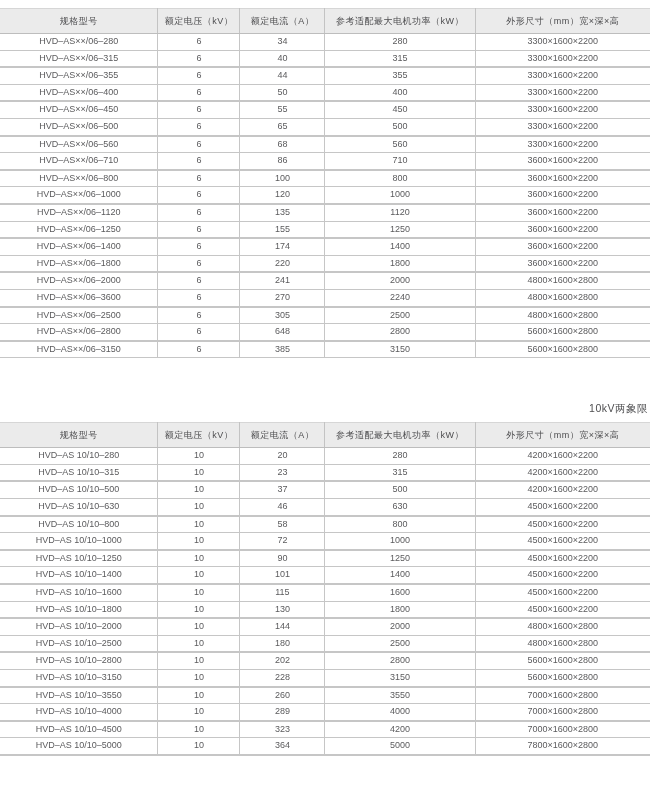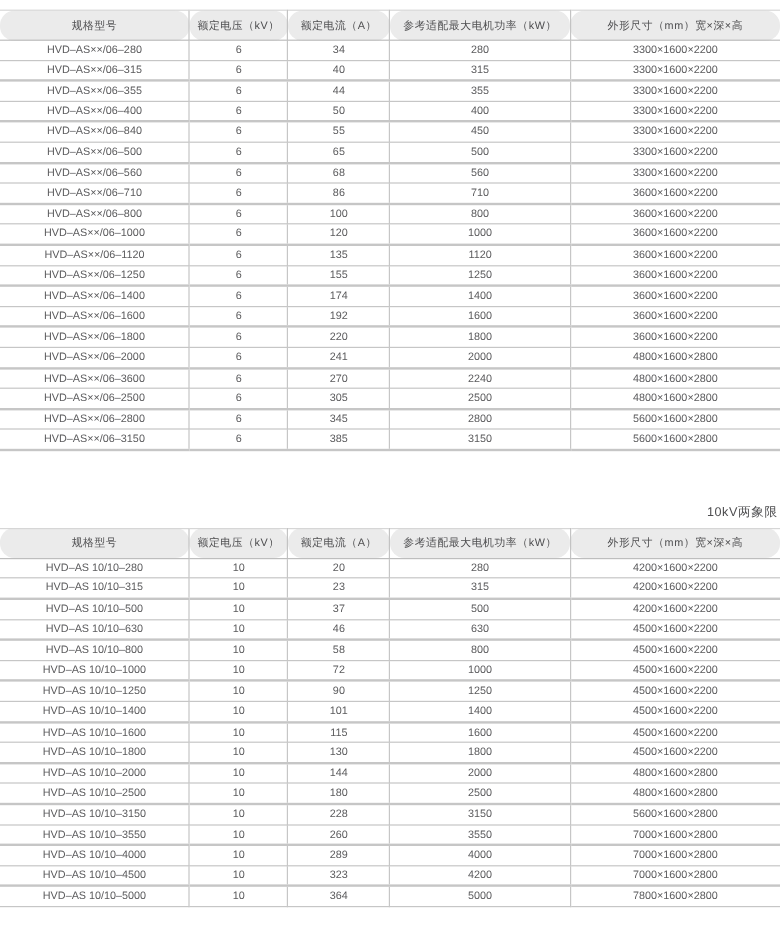--- a/index.html
+++ b/index.html
@@ -32,21 +32,20 @@
     background: #ebebeb;
     color: #4e4e50;
     font-size: 9px;
     font-weight: normal;
     height: 24px;
     text-align: center;
     border-bottom: 1px solid #bdbdbd;
     border-right: 1px solid #c3c3c3;
     padding: 0 2px;
     letter-spacing: 0.5px;
-    border-radius: 12px;
   }
   table.spec-table th:last-child { border-right: none; }
   table.spec-table td {
     color: #5b5b5d;
     font-size: 9px;
     text-align: center;
     height: 15.6px;
     line-height: 15.6px;
     padding: 0 2px;
     border-bottom: 1px solid #c6c6c6;
@@ -114,21 +113,21 @@
           <td>3300×1600×2200</td>
         </tr>
         <tr>
           <td>HVD–AS××/06–400</td>
           <td>6</td>
           <td>50</td>
           <td>400</td>
           <td>3300×1600×2200</td>
         </tr>
         <tr>
-          <td>HVD–AS××/06–840</td>
+          <td>HVD–AS××/06–450</td>
           <td>6</td>
           <td>55</td>
           <td>450</td>
           <td>3300×1600×2200</td>
         </tr>
         <tr>
           <td>HVD–AS××/06–500</td>
           <td>6</td>
           <td>65</td>
           <td>500</td>
@@ -177,27 +176,20 @@
           <td>3600×1600×2200</td>
         </tr>
         <tr>
           <td>HVD–AS××/06–1400</td>
           <td>6</td>
           <td>174</td>
           <td>1400</td>
           <td>3600×1600×2200</td>
         </tr>
         <tr>
-          <td>HVD–AS××/06–1600</td>
-          <td>6</td>
-          <td>192</td>
-          <td>1600</td>
-          <td>3600×1600×2200</td>
-        </tr>
-        <tr>
           <td>HVD–AS××/06–1800</td>
           <td>6</td>
           <td>220</td>
           <td>1800</td>
           <td>3600×1600×2200</td>
         </tr>
         <tr>
           <td>HVD–AS××/06–2000</td>
           <td>6</td>
           <td>241</td>
@@ -214,21 +206,21 @@
         <tr>
           <td>HVD–AS××/06–2500</td>
           <td>6</td>
           <td>305</td>
           <td>2500</td>
           <td>4800×1600×2800</td>
         </tr>
         <tr>
           <td>HVD–AS××/06–2800</td>
           <td>6</td>
-          <td>345</td>
+          <td>648</td>
           <td>2800</td>
           <td>5600×1600×2800</td>
         </tr>
         <tr>
           <td>HVD–AS××/06–3150</td>
           <td>6</td>
           <td>385</td>
           <td>3150</td>
           <td>5600×1600×2800</td>
         </tr>
@@ -333,20 +325,27 @@
           <td>4800×1600×2800</td>
         </tr>
         <tr>
           <td>HVD–AS 10/10–2500</td>
           <td>10</td>
           <td>180</td>
           <td>2500</td>
           <td>4800×1600×2800</td>
         </tr>
         <tr>
+          <td>HVD–AS 10/10–2800</td>
+          <td>10</td>
+          <td>202</td>
+          <td>2800</td>
+          <td>5600×1600×2800</td>
+        </tr>
+        <tr>
           <td>HVD–AS 10/10–3150</td>
           <td>10</td>
           <td>228</td>
           <td>3150</td>
           <td>5600×1600×2800</td>
         </tr>
         <tr>
           <td>HVD–AS 10/10–3550</td>
           <td>10</td>
           <td>260</td>

